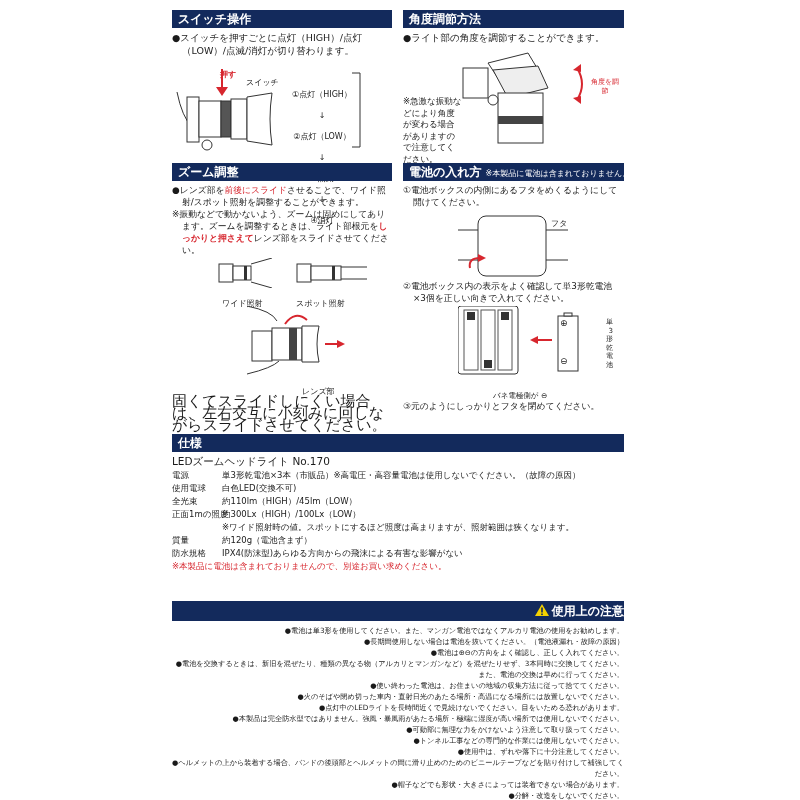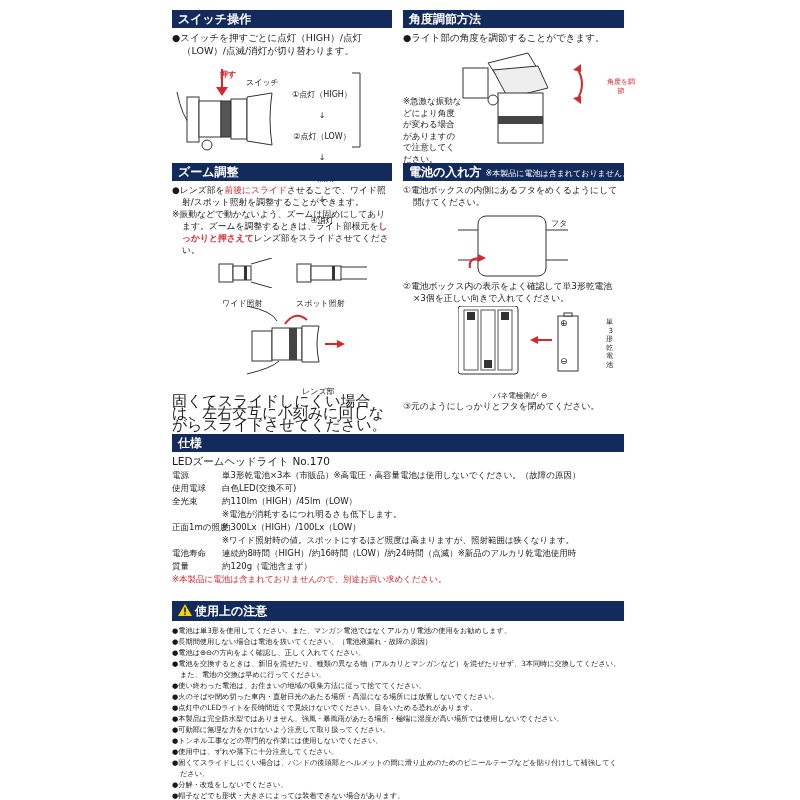--- a/index.html
+++ b/index.html
@@ -68,21 +68,21 @@
         <path d="M35 22 L80 18 L90 40 L50 50 Z" fill="#eee" stroke="#333"></path>
         <rect x="40" y="45" width="45" height="50" fill="#fff" stroke="#333"></rect>
         <rect x="40" y="68" width="45" height="8" fill="#444"></rect>
         <circle cx="35" cy="52" r="5" fill="#fff" stroke="#333"></circle>
       </svg>
       <svg style="position:absolute;left:170px;top:20px;" width="16" height="40">
           <path d="M4 4 Q14 20 4 36" stroke="#d7262e" stroke-width="2" fill="none"></path>
           <polygon points="0,6 8,0 8,8" fill="#d7262e"></polygon>
           <polygon points="0,34 8,40 8,32" fill="#d7262e"></polygon>
         </svg>
-      <div class="small red" style="position:absolute;left:203px;top:24px;width:30px;text-align:center;font-size:7px;line-height:9px;">角度を調節</div>
+      <div class="small red" style="position:absolute;left:187px;top:24px;width:30px;text-align:center;font-size:7px;line-height:9px;">角度を調節</div>
       <div class="txt" style="position:absolute;left:0;top:52px;width:60px;font-size:8.5px;line-height:11.5px;">※急激な振動などにより角度が変わる場合がありますので注意してください。</div>
     </div>
   </div>
 
   <div class="col" style="left:0;top:153px;width:220px;">
     <div class="hdr">ズーム調整</div>
     <div class="txt bullet" style="margin-top:3px;font-size:8.8px;line-height:12px;"><span>●レンズ部を</span><span class="red">前後にスライド</span><span>させることで、ワイド照射/スポット照射を調整することができます。</span></div>
     <div class="txt bullet" style="font-size:8.8px;line-height:12px;"><span>※振動などで動かないよう、ズームは固めにしてあります。ズームを調整するときは、ライト部根元を</span><span class="red" style="font-weight:bold;">しっかりと押さえて</span><span>レンズ部をスライドさせてください。</span></div>
     <div style="position:relative;height:160px;">
       <svg style="position:absolute;left:42px;top:2px;" width="60" height="30">
@@ -165,63 +165,59 @@
         </div>
       <div class="spec-row">
           <span class="spec-label">使用電球</span>
           <span class="spec-val">白色LED(交換不可)</span>
         </div>
       <div class="spec-row">
           <span class="spec-label">全光束</span>
           <span class="spec-val">約110lm（HIGH）/45lm（LOW）</span>
         </div>
       <div class="spec-row">
-          <span class="spec-label"></span>
-          <span class="spec-val">※電池が消耗するにつれ明るさも低下します。</span>
-        </div>
-      <div class="spec-row">
           <span class="spec-label">正面1mの照度</span>
           <span class="spec-val">約300Lx（HIGH）/100Lx（LOW）</span>
         </div>
       <div class="spec-row">
           <span class="spec-label"></span>
           <span class="spec-val">※ワイド照射時の値。スポットにするほど照度は高まりますが、照射範囲は狭くなります。</span>
         </div>
       <div class="spec-row">
-          <span class="spec-label">電池寿命</span>
-          <span class="spec-val">連続約8時間（HIGH）/約16時間（LOW）/約24時間（点滅）※新品のアルカリ乾電池使用時</span>
-        </div>
-      <div class="spec-row">
           <span class="spec-label">質量</span>
           <span class="spec-val">約120g（電池含まず）</span>
         </div>
+      <div class="spec-row">
+          <span class="spec-label">防水規格</span>
+          <span class="spec-val">IPX4(防沫型)あらゆる方向からの飛沫による有害な影響がない</span>
+        </div>
     </div>
     <div class="red" style="font-size:8.5px;line-height:13px;">※本製品に電池は含まれておりませんので、別途お買い求めください。</div>
   </div>
 
-  <div class="col" style="left:0;top:591px;width:452px;">
+  <div class="col" style="left:0;top:591px;width:452px;text-align:right;">
     <div class="hdr" style="height:20px;line-height:20px;">
       <svg width="14" height="12" style="vertical-align:-1px;margin-right:3px;">
           <polygon points="7,0 14,12 0,12" fill="#f5d200"></polygon>
           <rect x="6.2" y="3.5" width="1.6" height="5" fill="#132a5c"></rect>
           <rect x="6.2" y="9.5" width="1.6" height="1.6" fill="#132a5c"></rect>
         </svg><span>使用上の注意</span>
     </div>
     <div style="margin-top:4px;">
       <div class="note-line">●電池は単3形を使用してください。また、マンガン電池ではなくアルカリ電池の使用をお勧めします。</div>
       <div class="note-line">●長期間使用しない場合は電池を抜いてください。（電池液漏れ・故障の原因）</div>
       <div class="note-line">●電池は⊕⊖の方向をよく確認し、正しく入れてください。</div>
       <div class="note-line wrap">●電池を交換するときは、新旧を混ぜたり、種類の異なる物（アルカリとマンガンなど）を混ぜたりせず、3本同時に交換してください。また、電池の交換は早めに行ってください。</div>
       <div class="note-line">●使い終わった電池は、お住まいの地域の収集方法に従って捨ててください。</div>
       <div class="note-line">●火のそばや閉め切った車内・直射日光のあたる場所・高温になる場所には放置しないでください。</div>
       <div class="note-line">●点灯中のLEDライトを長時間近くで見続けないでください。目をいためる恐れがあります。</div>
       <div class="note-line">●本製品は完全防水型ではありません。強風・暴風雨があたる場所・極端に湿度が高い場所では使用しないでください。</div>
       <div class="note-line">●可動部に無理な力をかけないよう注意して取り扱ってください。</div>
       <div class="note-line">●トンネル工事などの専門的な作業には使用しないでください。</div>
       <div class="note-line">●使用中は、ずれや落下に十分注意してください。</div>
-      <div class="note-line wrap">●固くてスライドしにくい場合は、バンドの後頭部とヘルメットの間に滑り止めのためのビニールテープなどを貼り付けして補強してください。</div>
+      <div class="note-line wrap">●ヘルメットの上から装着する場合、バンドの後頭部とヘルメットの間に滑り止めのためのビニールテープなどを貼り付けして補強してください。</div>
+      <div class="note-line">●帽子などでも形状・大きさによっては装着できない場合があります。</div>
       <div class="note-line">●分解・改造をしないでください。</div>
-      <div class="note-line">●帽子などでも形状・大きさによっては装着できない場合があります。</div>
 
     </div>
   </div>
 
 </div>
 
 </body></html>

